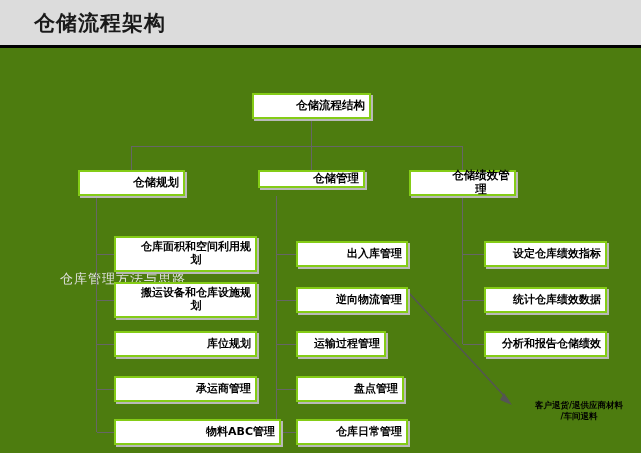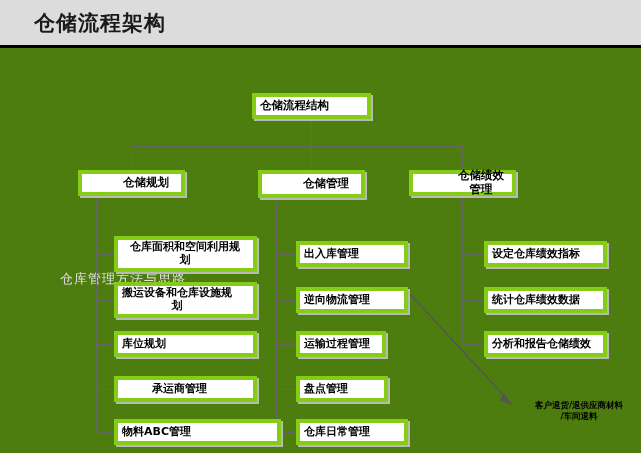--- a/index.html
+++ b/index.html
@@ -64,25 +64,25 @@
     top: 0;
     width: 641px;
     height: 405px;
   }
 
   
   .node {
     position: absolute;
     box-sizing: border-box;
     background: #ffffff;
-    border: 4px solid #84cc16;
+    border: 2px solid #84cc16;
     box-shadow: 2px 2px 0 #b9b9b9;
     display: flex;
     align-items: center;
-    justify-content: flex-start;
+    justify-content: flex-end;
     text-align: center;
     color: #000000;
     line-height: 1.18;
   }
   .node.root {
     font-size: 11.5px;
     font-weight: bold;
   }
   .node.level2 {
     font-size: 11.5px;
@@ -168,21 +168,21 @@
     </svg>
 
     <div class="node root" style="left:252px; top:45px; width:119px; height:26px;">
       <span class="label">仓储流程结构</span>
     </div>
 
     <div class="node level2" style="left:78px; top:122px; width:107px; height:26px;">
       <span class="label">仓储规划</span>
     </div>
 
-    <div class="node level2" style="left:258px; top:122px; width:107px; height:28px;">
+    <div class="node level2" style="left:258px; top:122px; width:107px; height:18px;">
       <span class="label">仓储管理</span>
     </div>
 
     <div class="node level2" style="left:409px; top:122px; width:107px; height:26px;">
       <span class="label">仓储绩效管理</span>
     </div>
 
     <div class="node leaf" style="left:114px; top:188px; width:143px; height:36px;padding-left:8px;">
       <span class="label">仓库面积和空间利用规
 划</span>
@@ -210,21 +210,21 @@
     </div>
 
     <div class="node leaf" style="left:296px; top:239px; width:112px; height:26px;">
       <span class="label">逆向物流管理</span>
     </div>
 
     <div class="node leaf" style="left:296px; top:283px; width:90px; height:26px;">
       <span class="label">运输过程管理</span>
     </div>
 
-    <div class="node leaf" style="left:296px; top:328px; width:92px; height:26px;">
+    <div class="node leaf" style="left:296px; top:328px; width:108px; height:26px;">
       <span class="label">盘点管理</span>
     </div>
 
     <div class="node leaf" style="left:296px; top:371px; width:112px; height:26px;">
       <span class="label">仓库日常管理</span>
     </div>
 
     <div class="node leaf" style="left:484px; top:193px; width:123px; height:26px;">
       <span class="label">设定仓库绩效指标</span>
     </div>

